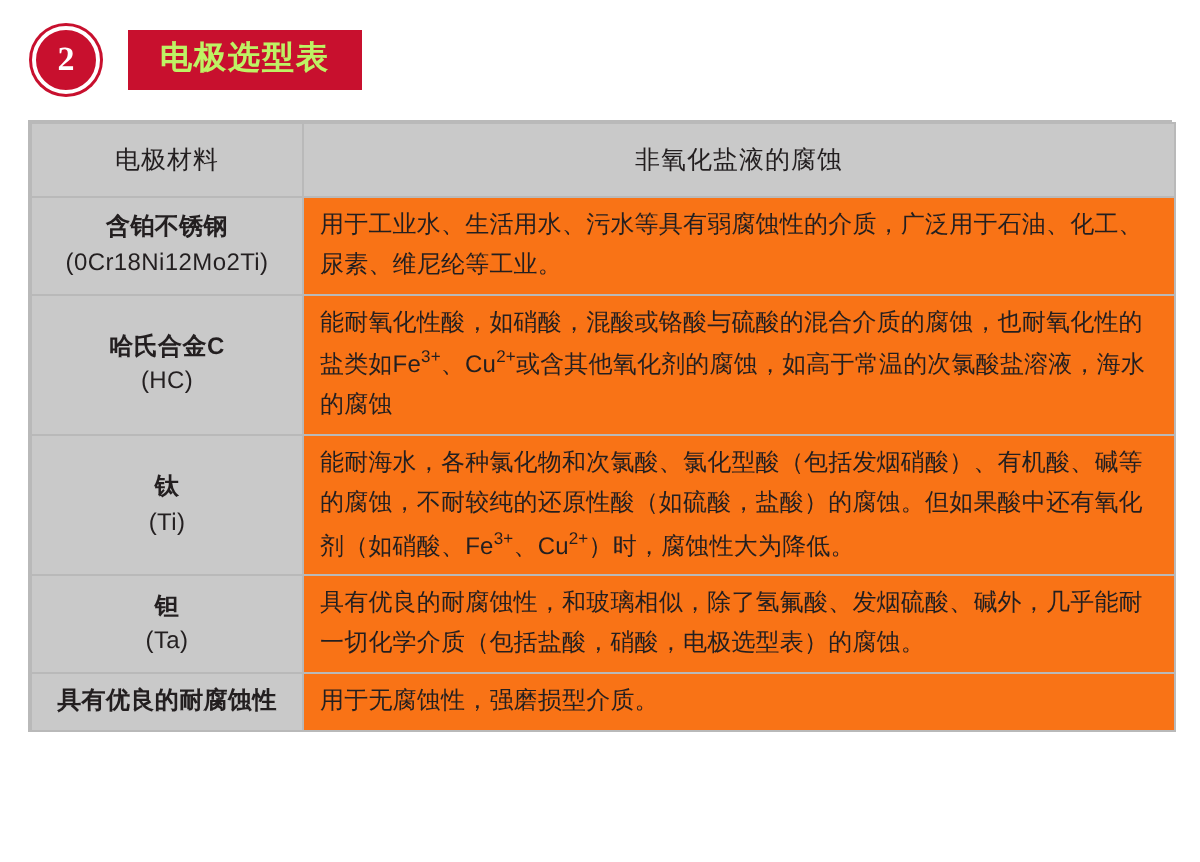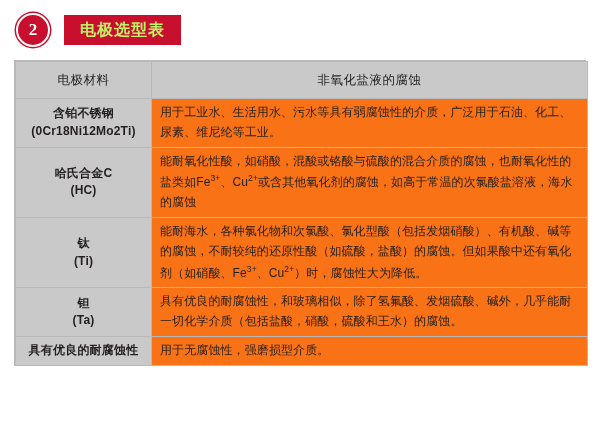--- a/index.html
+++ b/index.html
@@ -85,21 +85,21 @@
   td.mat {
     background: #c9c9c9;
     text-align: center;
     font-size: 12px;
     font-weight: bold;
     line-height: 1.45;
     letter-spacing: 0.2px;
   }
   td.mat .sub {
     display: block;
-    font-weight: bold;
+    font-weight: normal;
   }
   td.desc {
     font-size: 12px;
     line-height: 1.65;
     text-align: left;
     background: #f97316;
     letter-spacing: 0.1px;
   }
   sup { font-size: 8.5px; vertical-align: super; }
 </style>
@@ -145,21 +145,21 @@
             <span>钛</span>
             <span class="sub">(Ti)</span>
           </td>
           <td class="desc">能耐海水，各种氯化物和次氯酸、氯化型酸（包括发烟硝酸）、有机酸、碱等的腐蚀，不耐较纯的还原性酸（如硫酸，盐酸）的腐蚀。但如果酸中还有氧化剂（如硝酸、Fe<sup>3+</sup>、Cu<sup>2+</sup>）时，腐蚀性大为降低。</td>
         </tr>
         <tr>
           <td class="mat">
             <span>钽</span>
             <span class="sub">(Ta)</span>
           </td>
-          <td class="desc">具有优良的耐腐蚀性，和玻璃相似，除了氢氟酸、发烟硫酸、碱外，几乎能耐一切化学介质（包括盐酸，硝酸，硫酸和王水）的腐蚀。</td>
+          <td class="desc">具有优良的耐腐蚀性，和玻璃相似，除了氢氟酸、发烟硫酸、碱外，几乎能耐一切化学介质（包括盐酸，硝酸，电极选型表）的腐蚀。</td>
         </tr>
         <tr>
           <td class="mat">
             <span>具有优良的耐腐蚀性</span>
           </td>
           <td class="desc">用于无腐蚀性，强磨损型介质。</td>
         </tr>
 
       </tbody>
     </table>

